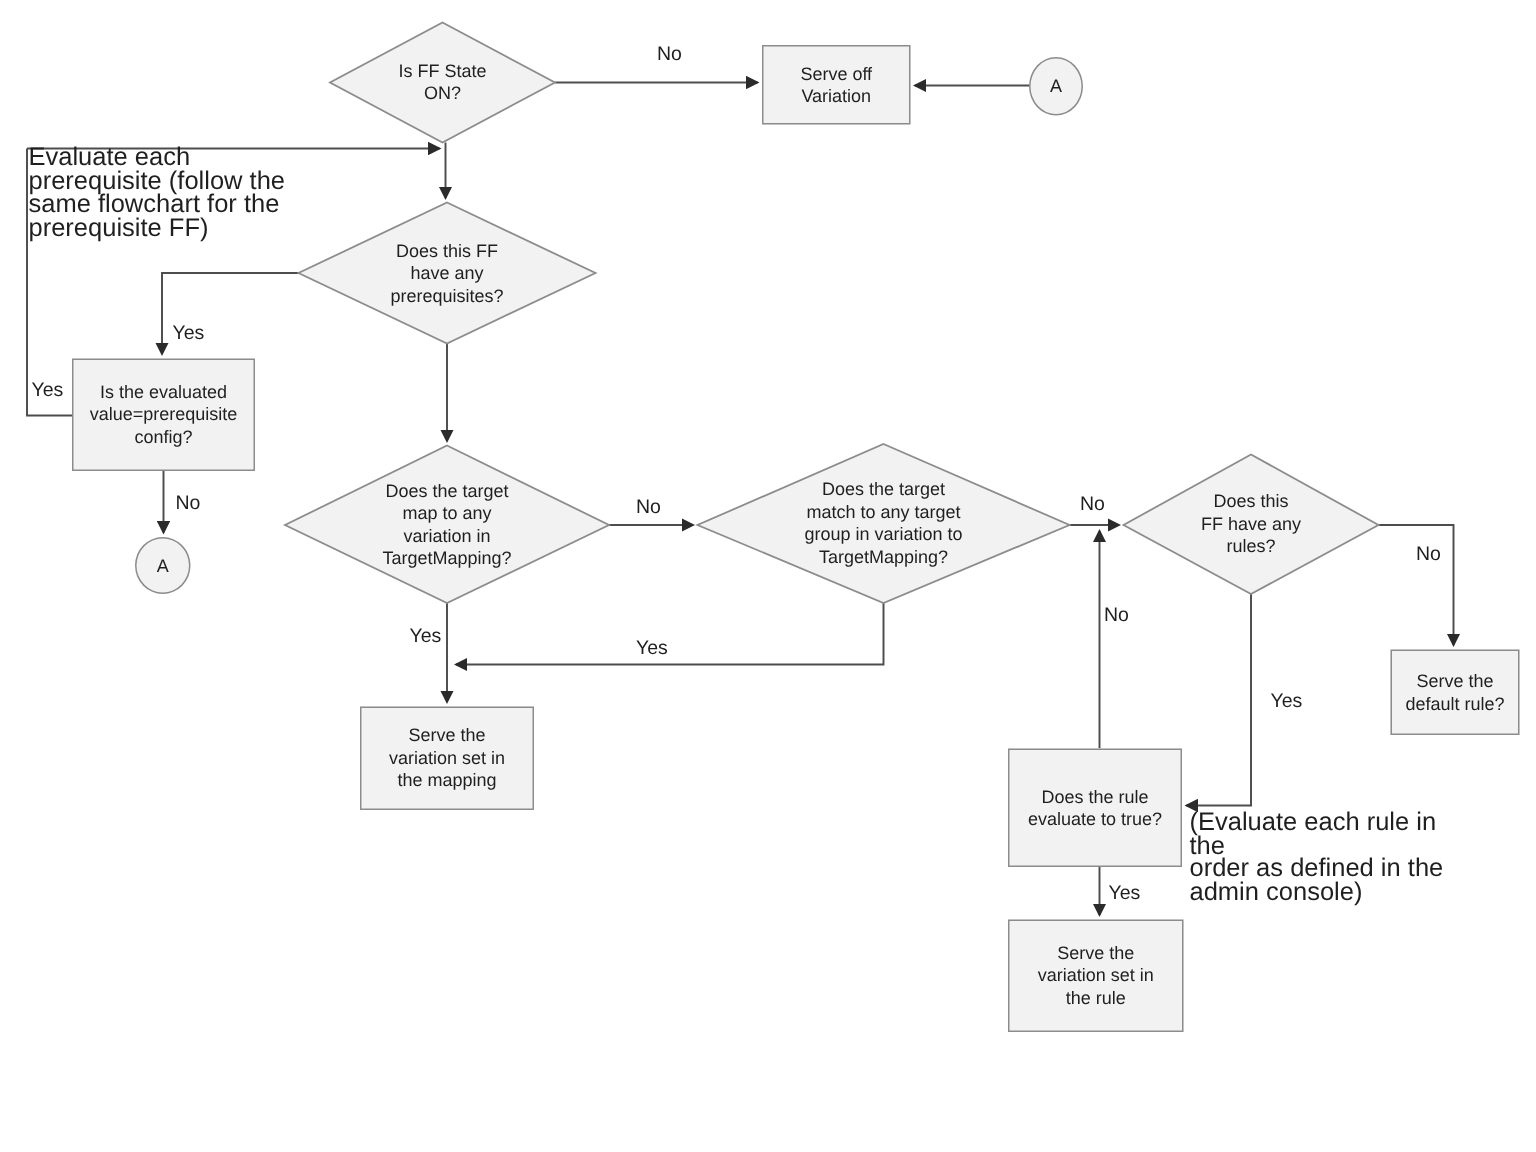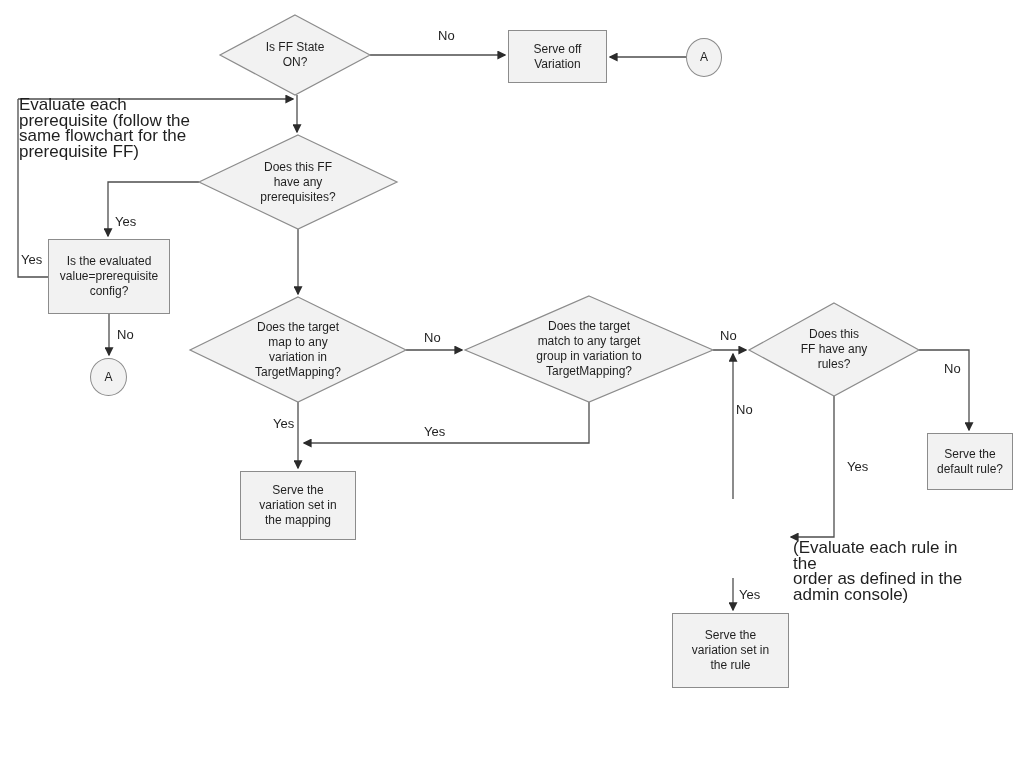--- a/index.html
+++ b/index.html
@@ -124,20 +124,22 @@
 rules?</div>
 
   <div class="node rect-node" style="left:508px;top:30px;width:99px;height:53px">Serve off
 Variation</div>
   <div class="node rect-node" style="left:48px;top:239px;width:122px;height:75px">Is the evaluated
 value=prerequisite
 config?</div>
   <div class="node rect-node" style="left:240px;top:471px;width:116px;height:69px">Serve the
 variation set in
 the mapping</div>
+  <div class="node rect-node" style="left:672px;top:499px;width:116px;height:79px">Does the rule
+evaluate to true?</div>
   <div class="node rect-node" style="left:672px;top:613px;width:117px;height:75px">Serve the
 variation set in
 the rule</div>
   <div class="node rect-node" style="left:927px;top:433px;width:86px;height:57px">Serve the
 default rule?</div>
 
   <div class="node ellipse-node" style="left:686px;top:38px;width:36px;height:39px">A</div>
   <div class="node ellipse-node" style="left:90px;top:358px;width:37px;height:38px">A</div>
 
   <div class="annotation" style="left:19px;top:97px;width:172px">Evaluate each

